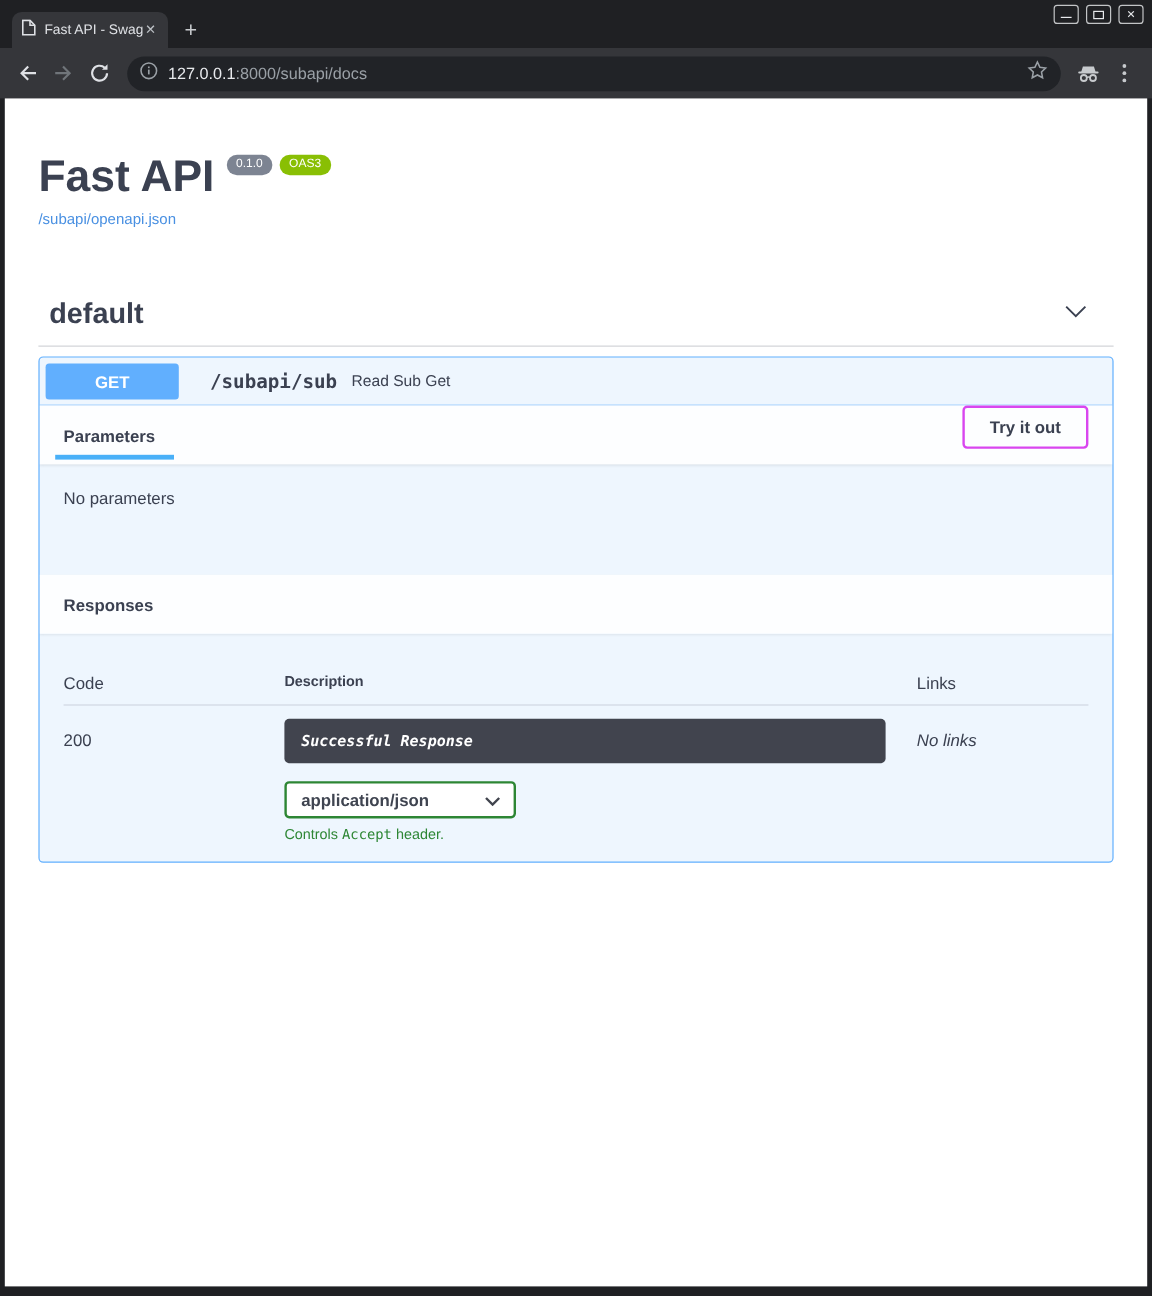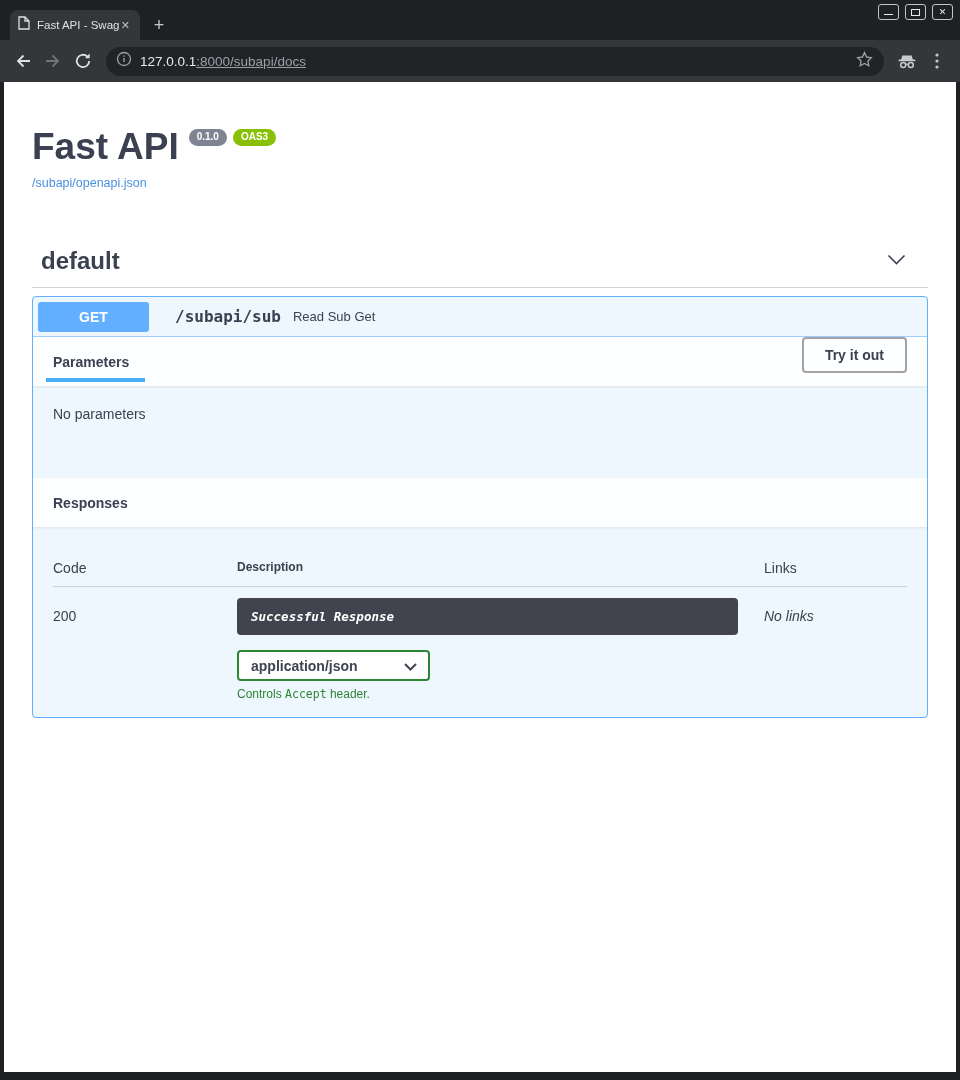--- a/index.html
+++ b/index.html
@@ -38,34 +38,34 @@
     height:42px; background:#35363a;
     display:flex; align-items:center; padding:0 10px; gap:4px;
   }
   .nav-icon { width:26px; height:26px; display:flex; align-items:center; justify-content:center; }
   .urlbar {
     flex:1; height:29px; background:#212327; border-radius:15px;
     display:flex; align-items:center; padding:0 10px; margin:0 6px;
   }
   .url-text { flex:1; font-size:13.5px; margin-left:8px; white-space:nowrap; }
   .url-host { color:#e8eaed; }
-  .url-rest { color:#9aa0a6;text-decoration:underline; }
+  .url-rest { color:#9aa0a6; }
 
   
   .viewport {
     position:absolute; left:4px; right:4px; top:82px; bottom:8px;
     background:#ffffff; overflow:hidden;
   }
   .swagger { padding:0 28px; color:#3b4151; }
 
   .info { margin-top:46px; }
   .title-row { display:flex; align-items:flex-start; }
   .api-title { font-size:37px; font-weight:700; color:#3b4151; line-height:1; }
   .badges { display:inline-flex; gap:6px; margin-left:10px; margin-top:1px; }
-  .badge { font-size:10px; font-weight:700; color:#fff; padding:3px 8px 4px; border-radius:10px; line-height:1; }
+  .badge { font-size:10px; font-weight:400; color:#fff; padding:3px 8px 4px; border-radius:10px; line-height:1; }
   .badge-version { background:#7d8492; }
   .badge-oas { background:#89bf04; }
   .spec-link { display:inline-block; margin-top:11px; font-size:12.5px; color:#4990e2; text-decoration:none; cursor:pointer; }
 
   .tag-header {
     margin-top:56px; display:flex; align-items:center; justify-content:space-between;
     padding:0 22px 12px 9px; border-bottom:1px solid rgba(59,65,81,.22);
     cursor:pointer;
   }
   .tag-name { font-size:24px; font-weight:600; color:#3b4151; }
@@ -94,21 +94,21 @@
     display:flex; align-items:flex-start; justify-content:space-between;
     padding:0 20px; box-shadow:0 1px 2px rgba(0,0,0,.08); position:relative;
   }
   .sec-label { font-size:14px; font-weight:700; color:#3b4151;
     position:relative; height:100%; display:flex; align-items:center; }
   .sec-label.active::after {
     content:""; position:absolute; left:-7px; right:-16px; bottom:4px;
     height:4px; background:#49b0f8;
   }
   .tryout-btn {
-    border:2px solid #a3a3a3; border-radius:4px; background:transparent;
+    border:2px solid #d946ef; border-radius:4px; background:transparent;
     padding:8px 21px; font-size:14px; font-weight:600; color:#3b4151; cursor:pointer;
     font-family:"Liberation Sans", sans-serif;
   }
 
   .op-body { padding:20px; height:92px; font-size:14px; color:#3b4151; }
 
   .responses-inner { padding:20px 20px 16px; }
   .r-grid { display:grid; grid-template-columns:184px 1fr 143px; }
   .r-head { padding:13px 0 10px; border-bottom:1px solid rgba(59,65,81,.2); }
   .h-code,.h-links { font-size:14px; font-weight:400; }

